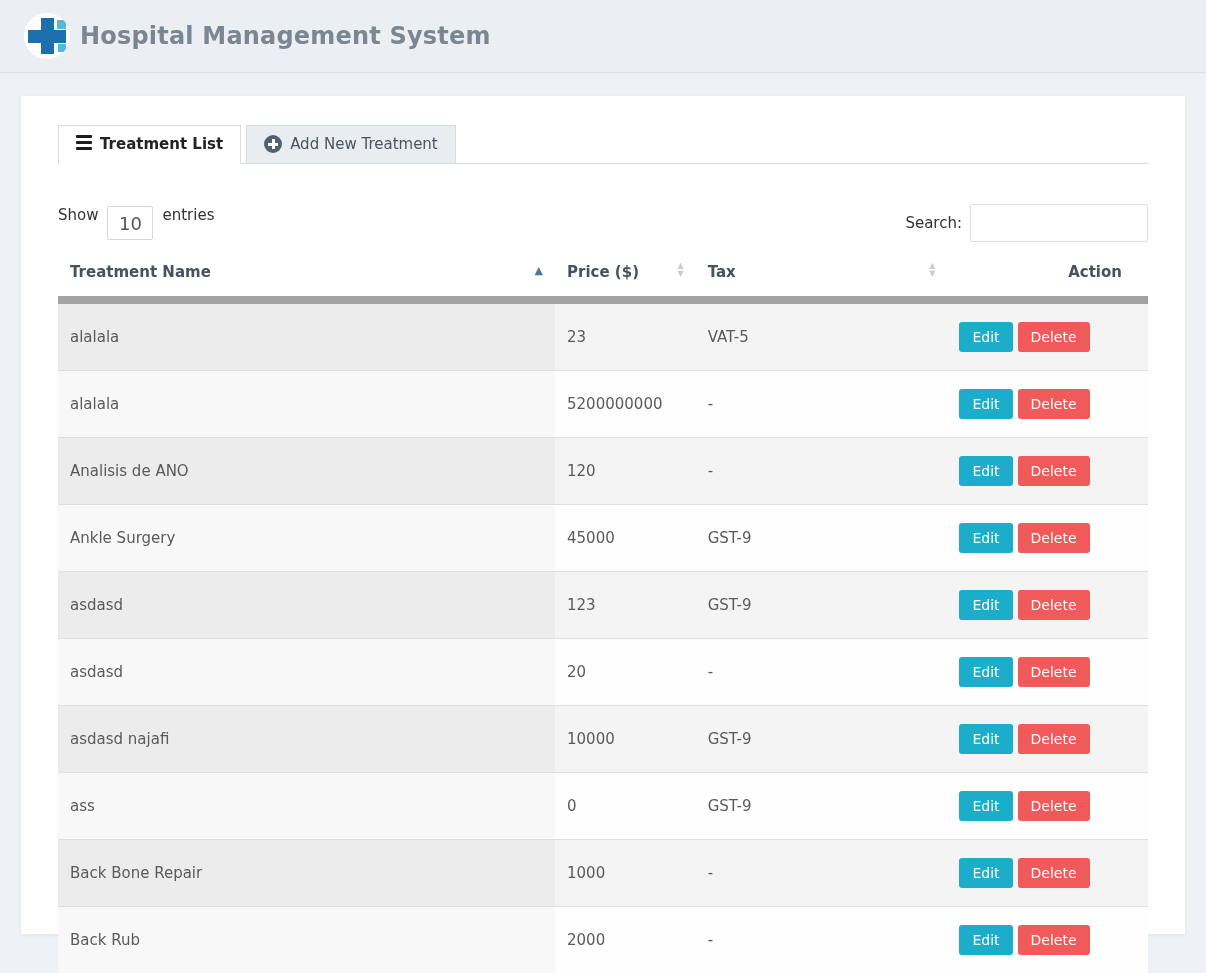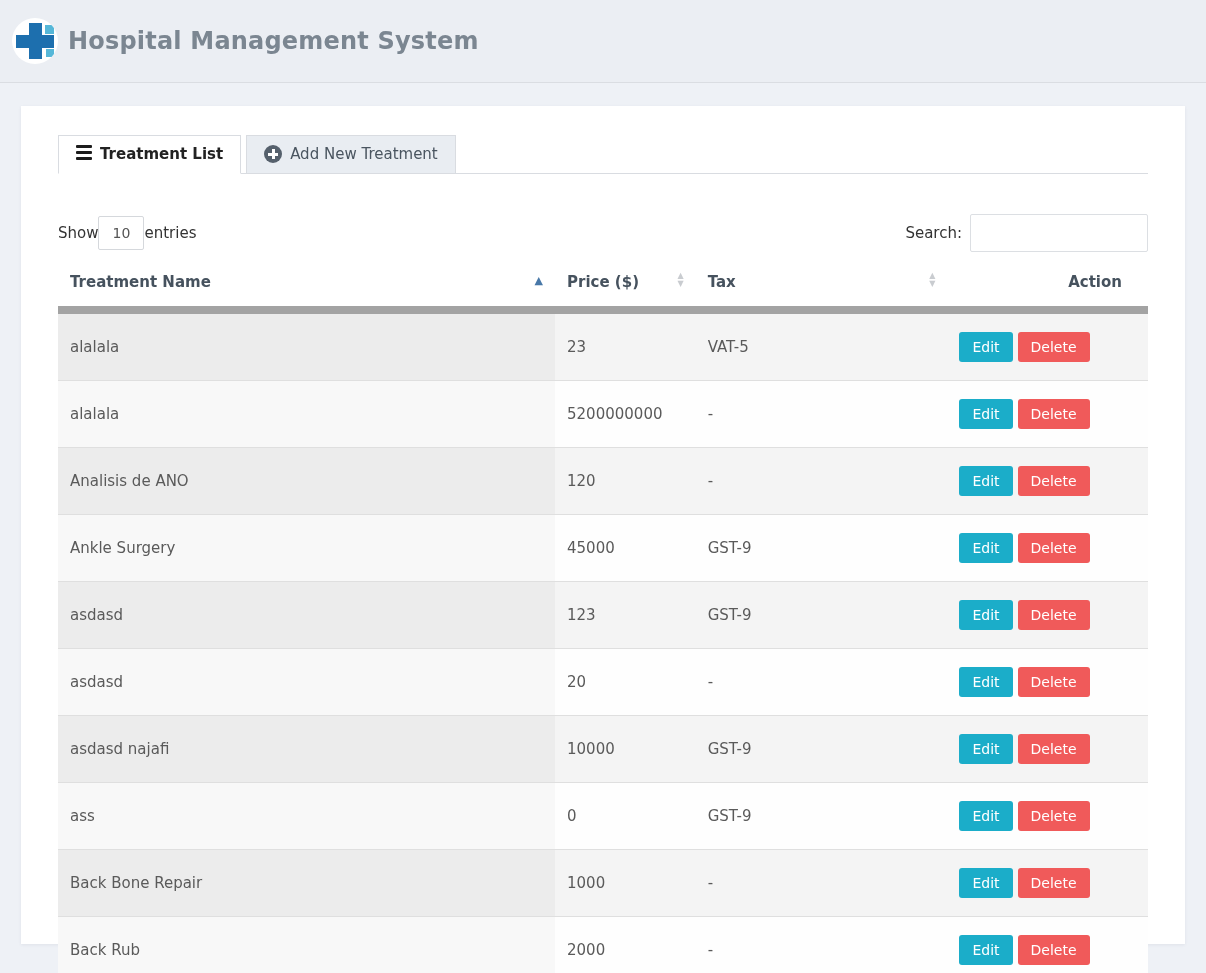--- a/index.html
+++ b/index.html
@@ -6,26 +6,26 @@
   html, body { width: 1206px; height: 973px; }
   body {
     font-family: "DejaVu Sans", "Liberation Sans", sans-serif;
     background: #eef1f6;
     color: #555;
     overflow: hidden;
   }
 
   
   .app-header {
-    height: 83px;
+    height: 73px;
     background: #ebeef3;
     border-bottom: 1px solid #dadde2;
     display: flex;
     align-items: center;
-    padding-left: 12px;
+    padding-left: 24px;
   }
   .logo {
     width: 46px; height: 46px;
     border-radius: 50%;
     background: #ffffff;
     position: relative;
     flex: 0 0 auto;
     overflow: hidden;
   }
   .logo .bar-v { position: absolute; left: 17px; top: 5px; width: 13px; height: 36px; background: #1d6fae; }
@@ -83,26 +83,26 @@
   }
   .plus-circle-icon::before { left: 8px; top: 4px; width: 2.5px; height: 10px; }
   .plus-circle-icon::after  { left: 4px; top: 8px; width: 10px; height: 2.5px; }
 
   
   .controls {
     display: flex; justify-content: space-between; align-items: center;
     margin-top: 40px; margin-bottom: 12px;
     font-size: 15px; color: #333;
   }
-  .length-ctrl { display: flex; align-items: center; }
+  .length-ctrl { display: flex; align-items: flex-start; gap: 9px; }
   .length-select {
     width: 46px; height: 34px;
     border: 1px solid #d5d8dc; border-radius: 2px;
     background: #fff; color: #555;
-    font-size: 14px; text-align: center;
+    font-size: 18px; text-align: center;
     display: flex; align-items: center; justify-content: center;
     cursor: pointer;
   }
   .search-ctrl { display: flex; align-items: center; gap: 8px; }
   .search-input {
     width: 178px; height: 38px;
     border: 1px solid #dcdfe3; border-radius: 2px;
     background: #fff; padding: 0 8px;
     font-size: 14px; font-family: inherit; color: #555;
   }

